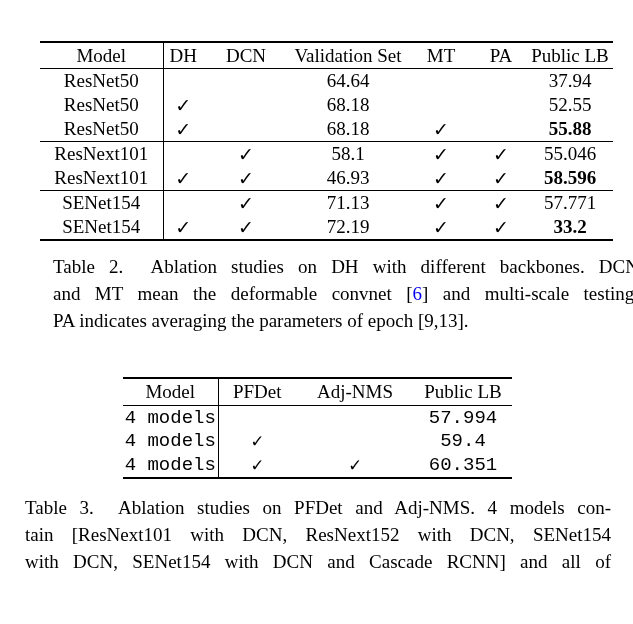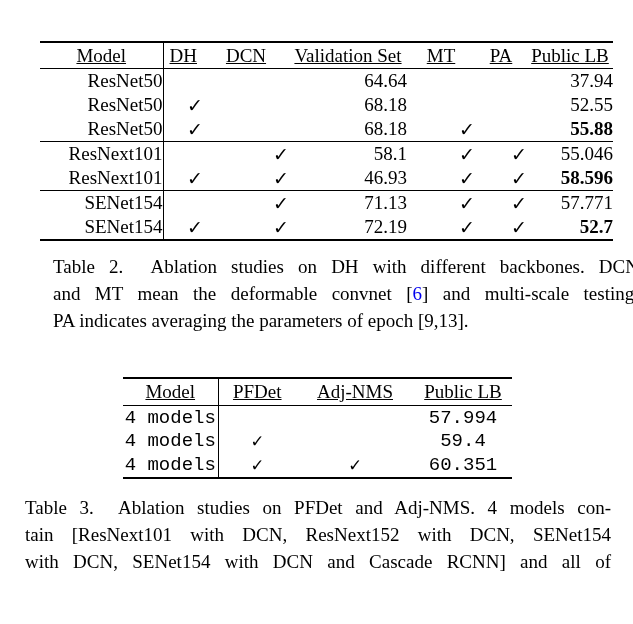--- a/index.html
+++ b/index.html
@@ -23,24 +23,24 @@
   #t2 { left: 40px;  top: 41px;  width: 573px; }
   #t3 { left: 123px; top: 377px; width: 389px; }
   .paper-table th, .paper-table td {
     padding: 0;
     text-align: center;
     font-weight: normal;
     white-space: nowrap;
     vertical-align: middle;
   }
   #t2 th { height: 25px; }
-  #t2 td { height: 24px; text-align: right; }
+  #t2 td { height: 24px; }
   #t3 th { height: 26px; }
   #t3 td { height: 23px; font-family: Liberation Mono, monospace; }
-  .paper-table thead tr { border-bottom: 1.5px solid #000; text-decoration: underline; }
+  .paper-table thead tr { border-bottom: 1.5px solid #000; }
   .paper-table th:first-child, .paper-table td:first-child { border-right: 1.5px solid #000; }
   .paper-table tr.group-start { border-top: 1.5px solid #000; }
   td.bold, span.bold { font-weight: bold; }
   .caption {
     position: absolute;
     left: 25px;
     width: 586px;
     font-size: 19px;
     line-height: 27px;
   }
@@ -131,21 +131,21 @@
         <td>✓</td>
         <td class="">57.771</td>
       </tr>
       <tr>
         <td>SENet154</td>
         <td>✓</td>
         <td>✓</td>
         <td>72.19</td>
         <td>✓</td>
         <td>✓</td>
-        <td class="bold">52.7</td>
+        <td class="bold">33.2</td>
       </tr>
     </tbody>
   </table>
 
   <div class="caption" id="t2cap">
     <div class="cap-line">Table 2.&nbsp; Ablation studies on DH with different backbones. DCN</div>
     <div class="cap-line"><span>and MT mean the deformable convnet [</span><span class="cite" style="color: rgb(0, 0, 238);">6</span><span>] and multi-scale testing.</span></div>
     <div class="cap-line last">PA indicates averaging the parameters of epoch [9,13].</div>
   </div>
 

